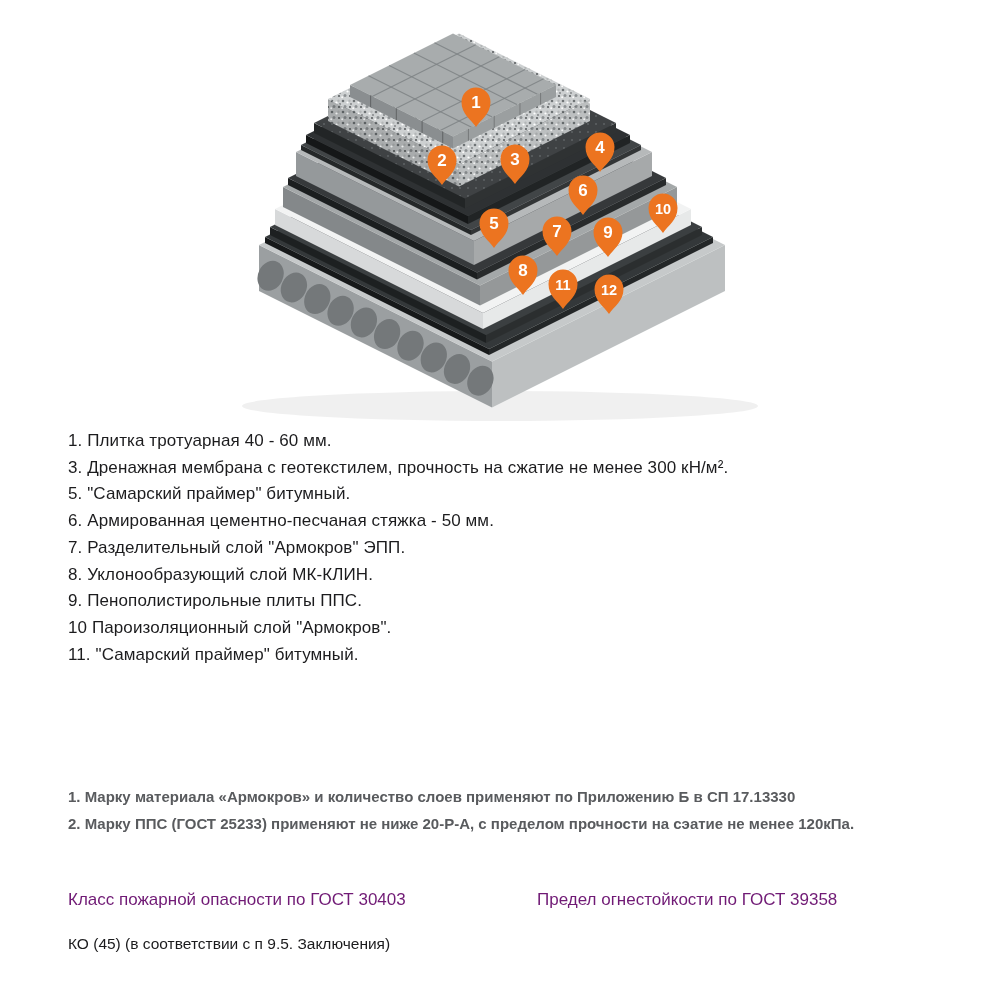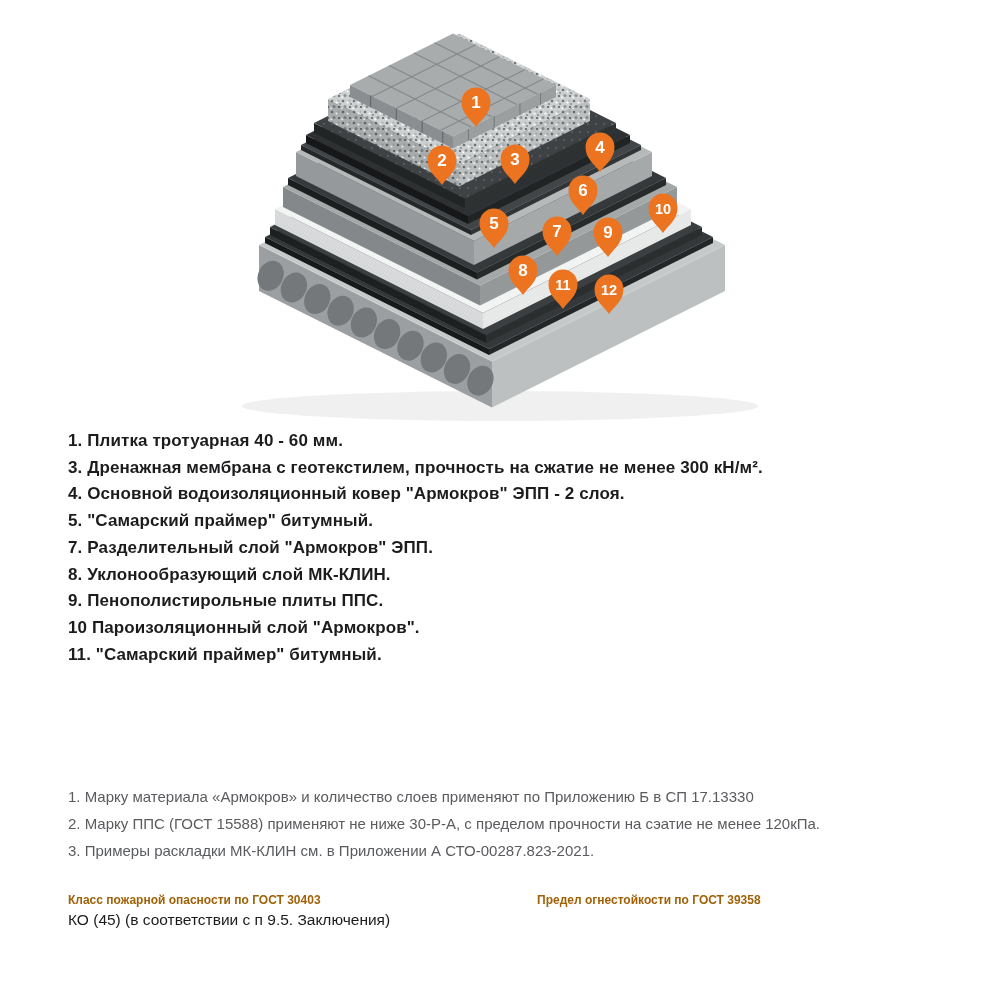--- a/index.html
+++ b/index.html
@@ -10,32 +10,32 @@
   }
   #diagram{position:absolute;left:0;top:0;width:1000px;height:430px;}
   .pin-body{fill:#EC7420;}
   .pin-num{
     font-family:"Liberation Sans", sans-serif;font-weight:700;font-size:17px;
     fill:#ffffff;text-anchor:middle;
   }
   .pin.two .pin-num{font-size:14.5px;}
   #legend{
     position:absolute;left:68px;top:428px;width:880px;
-    font-size:17px;font-weight:700;color:#1c1c1e;line-height:26.7px;
+    font-size:17px;font-weight:400;color:#1c1c1e;line-height:26.7px;
     letter-spacing:0.1px;
   }
   #notes{
     position:absolute;left:68px;top:783px;width:880px;
-    font-size:15px;font-weight:400;color:#595b5e;line-height:27px;
+    font-size:15px;font-weight:700;color:#595b5e;line-height:27px;
   }
   .col{position:absolute;top:890px;width:430px;}
   #fire-class{left:68px;}
   #fire-resist{left:537px;}
-  .col .hd{font-size:12px;font-weight:700;color:#a16207;line-height:20px;}
-  .col .val{font-size:15.5px;font-weight:400;color:#1b1b1d;margin-top:0;line-height:20px;}
+  .col .hd{font-size:17px;font-weight:400;color:#701a75;line-height:20px;}
+  .col .val{font-size:15.5px;font-weight:400;color:#1b1b1d;margin-top:24px;line-height:20px;}
 </style>
 </head>
 <body>
 
 <svg id="diagram" viewBox="0 0 1000 430">
   <defs>
     <pattern id="gravT" width="11" height="11" patternUnits="userSpaceOnUse">
       <rect width="11" height="11" fill="#cdd0d1"></rect>
       <circle cx="2" cy="2" r="1.3" fill="#6e7375"></circle>
         <circle cx="6.5" cy="3.5" r="1.1" fill="#ffffff"></circle>
@@ -180,33 +180,32 @@
   </g>
   <g class="pin two" transform="translate(609,290)">
     <path class="pin-body" d="M0,24C-5,16.5 -14.5,11 -14.5,-1A14.5,14.5 0 1 1 14.5,-1C14.5,11 5,16.5 0,24Z"></path>
     <text class="pin-num" y="4.5">12</text>
   </g>
 </svg>
 
 <div id="legend">
   <div>1. Плитка тротуарная 40 - 60 мм.</div>
   <div>3. Дренажная мембрана с геотекстилем, прочность на сжатие не менее 300 кН/м².</div>
-  <div>4. Основной водоизоляционный ковер "Армокров" ЭПП - 2 слоя.</div>
   <div>5. "Самарский праймер" битумный.</div>
+  <div>6. Армированная цементно-песчаная стяжка - 50 мм.</div>
   <div>7. Разделительный слой "Армокров" ЭПП.</div>
   <div>8. Уклонообразующий слой МК-КЛИН.</div>
   <div>9. Пенополистирольные плиты ППС.</div>
   <div>10 Пароизоляционный слой "Армокров".</div>
   <div>11. "Самарский праймер" битумный.</div>
 </div>
 
 <div id="notes">
   <div>1. Марку материала «Армокров» и количество слоев применяют по Приложению Б в СП 17.13330</div>
-  <div>2. Марку ППС (ГОСТ 15588) применяют не ниже 30-Р-А, с пределом прочности на сэатие не менее 120кПа.</div>
-  <div>3. Примеры раскладки МК-КЛИН см. в Приложении А СТО-00287.823-2021.</div>
+  <div>2. Марку ППС (ГОСТ 25233) применяют не ниже 20-Р-А, с пределом прочности на сэатие не менее 120кПа.</div>
 </div>
 
 <div class="col" id="fire-class">
   <div class="hd">Класс пожарной опасности по ГОСТ 30403</div>
   <div class="val">КО (45) (в соответствии с п 9.5. Заключения)</div>
 </div>
 
 <div class="col" id="fire-resist">
   <div class="hd">Предел огнестойкости по ГОСТ 39358</div>
 </div>

